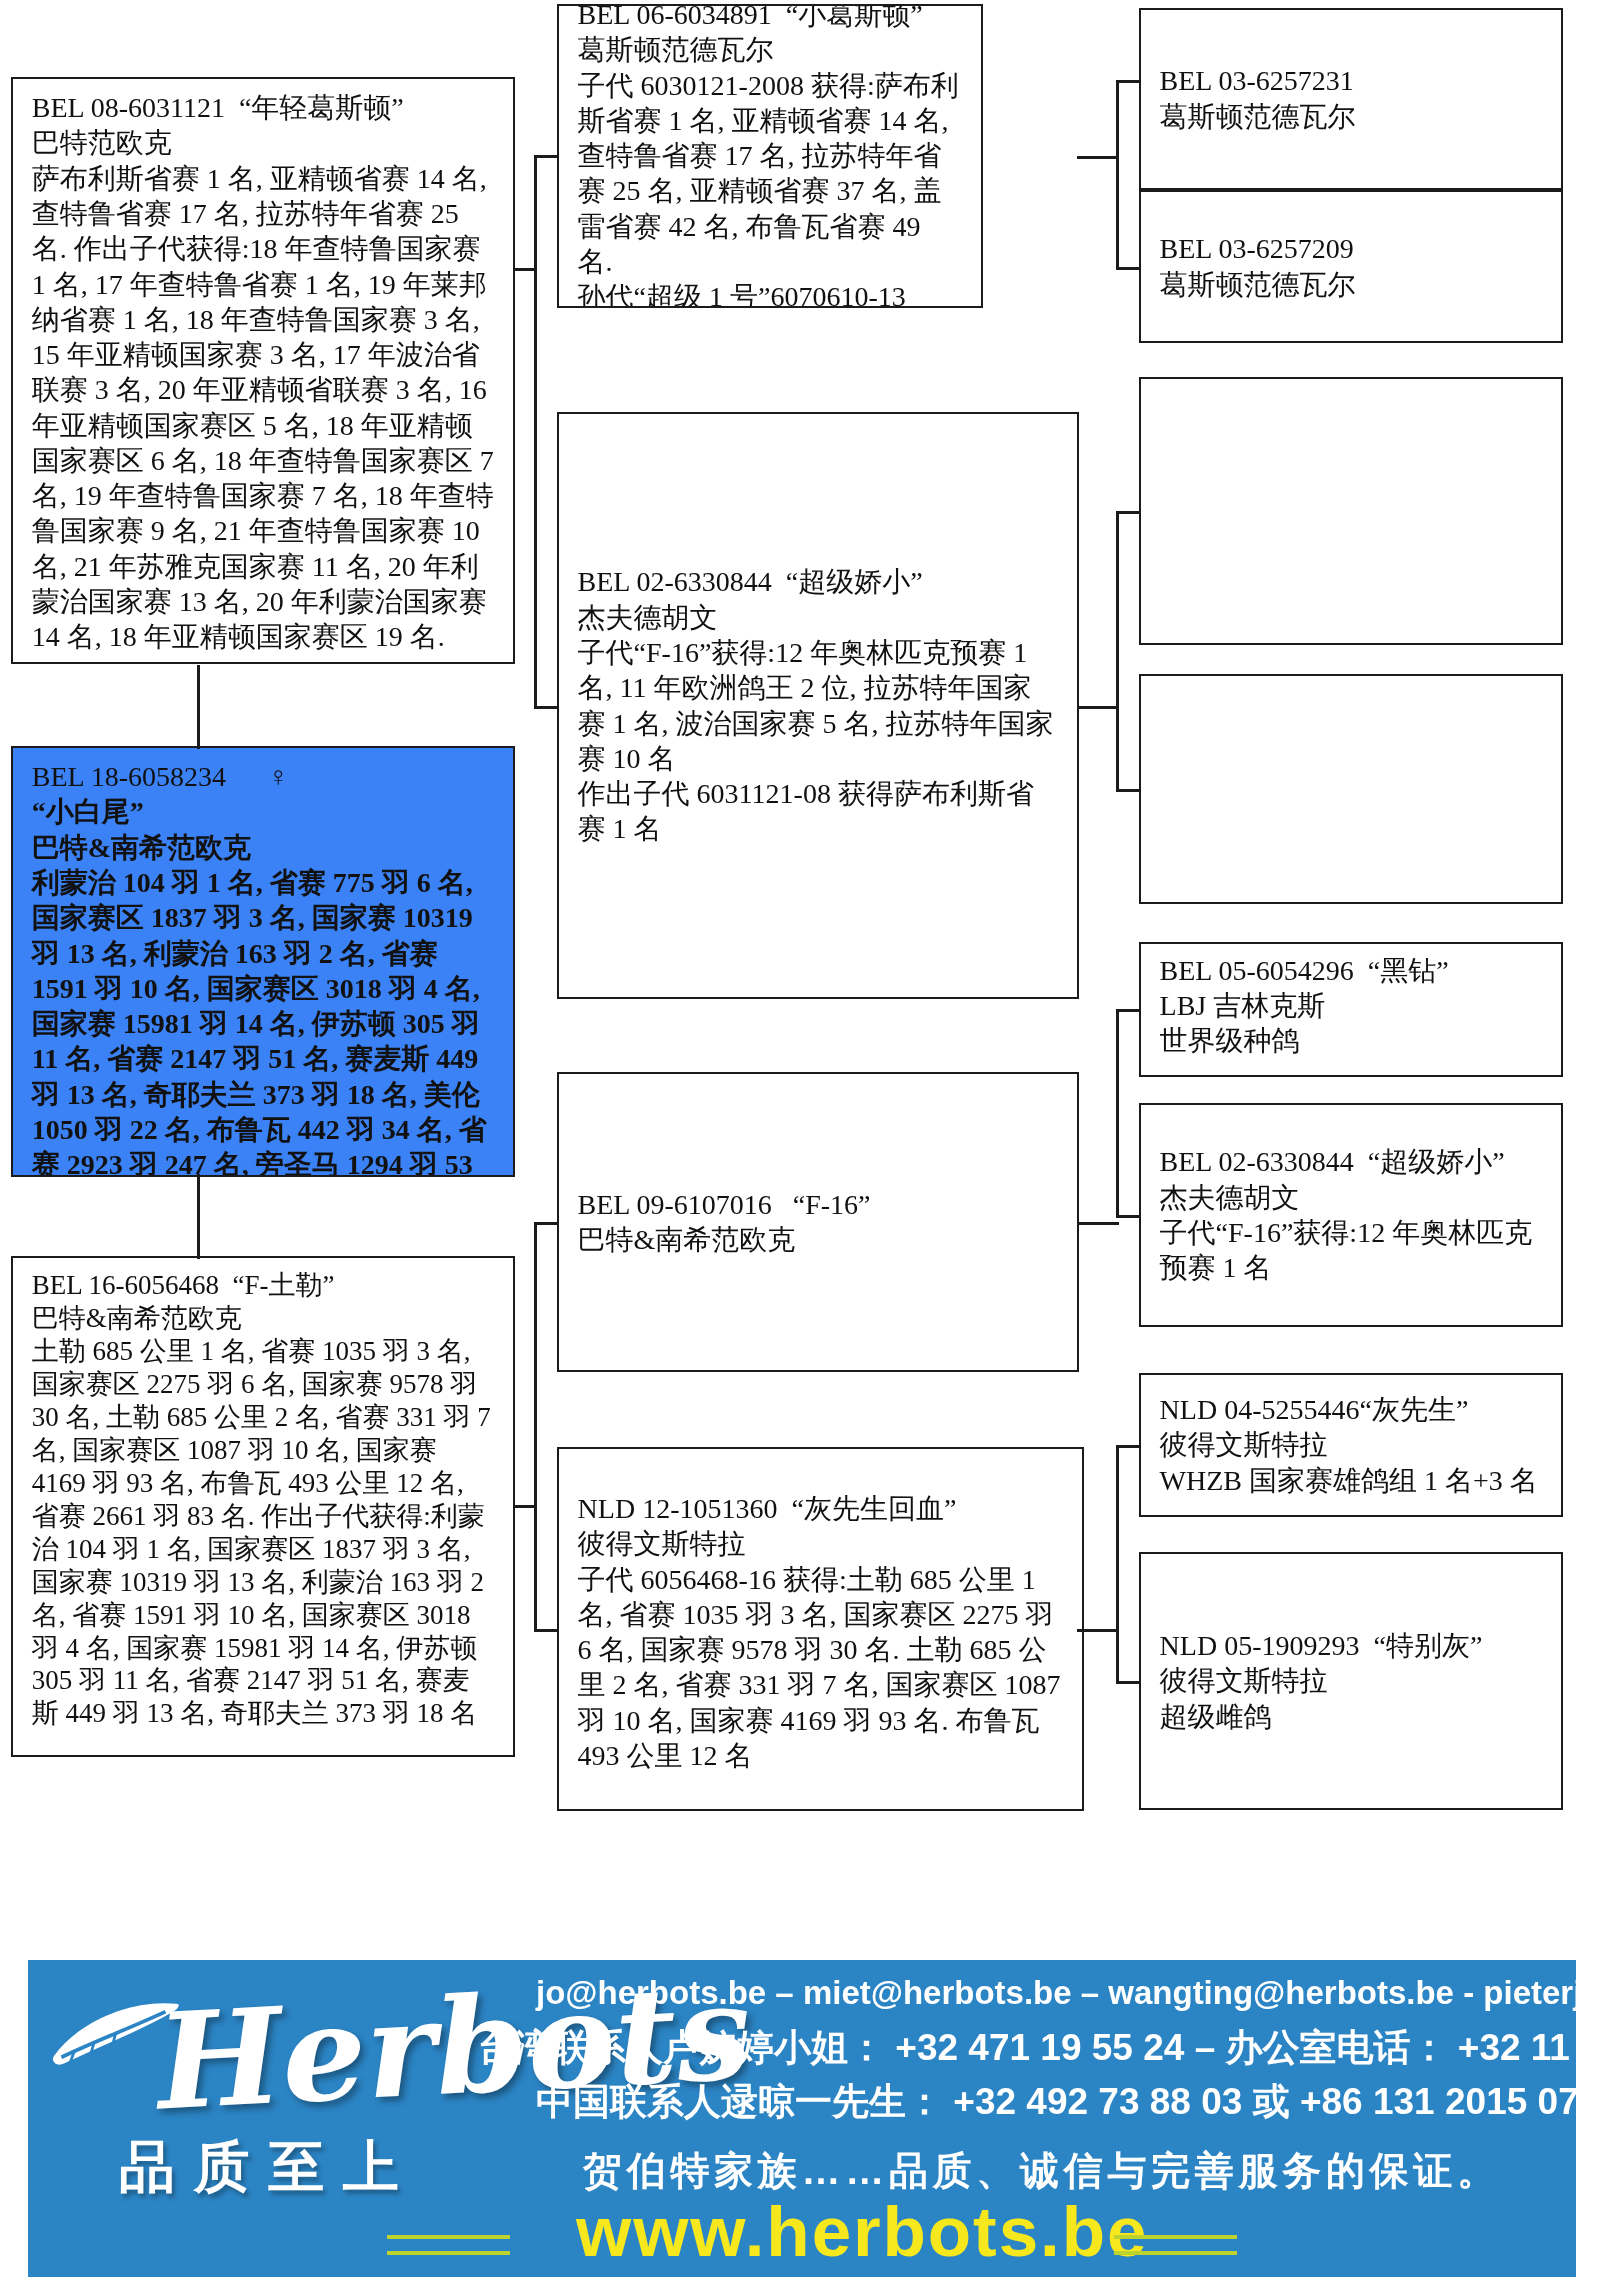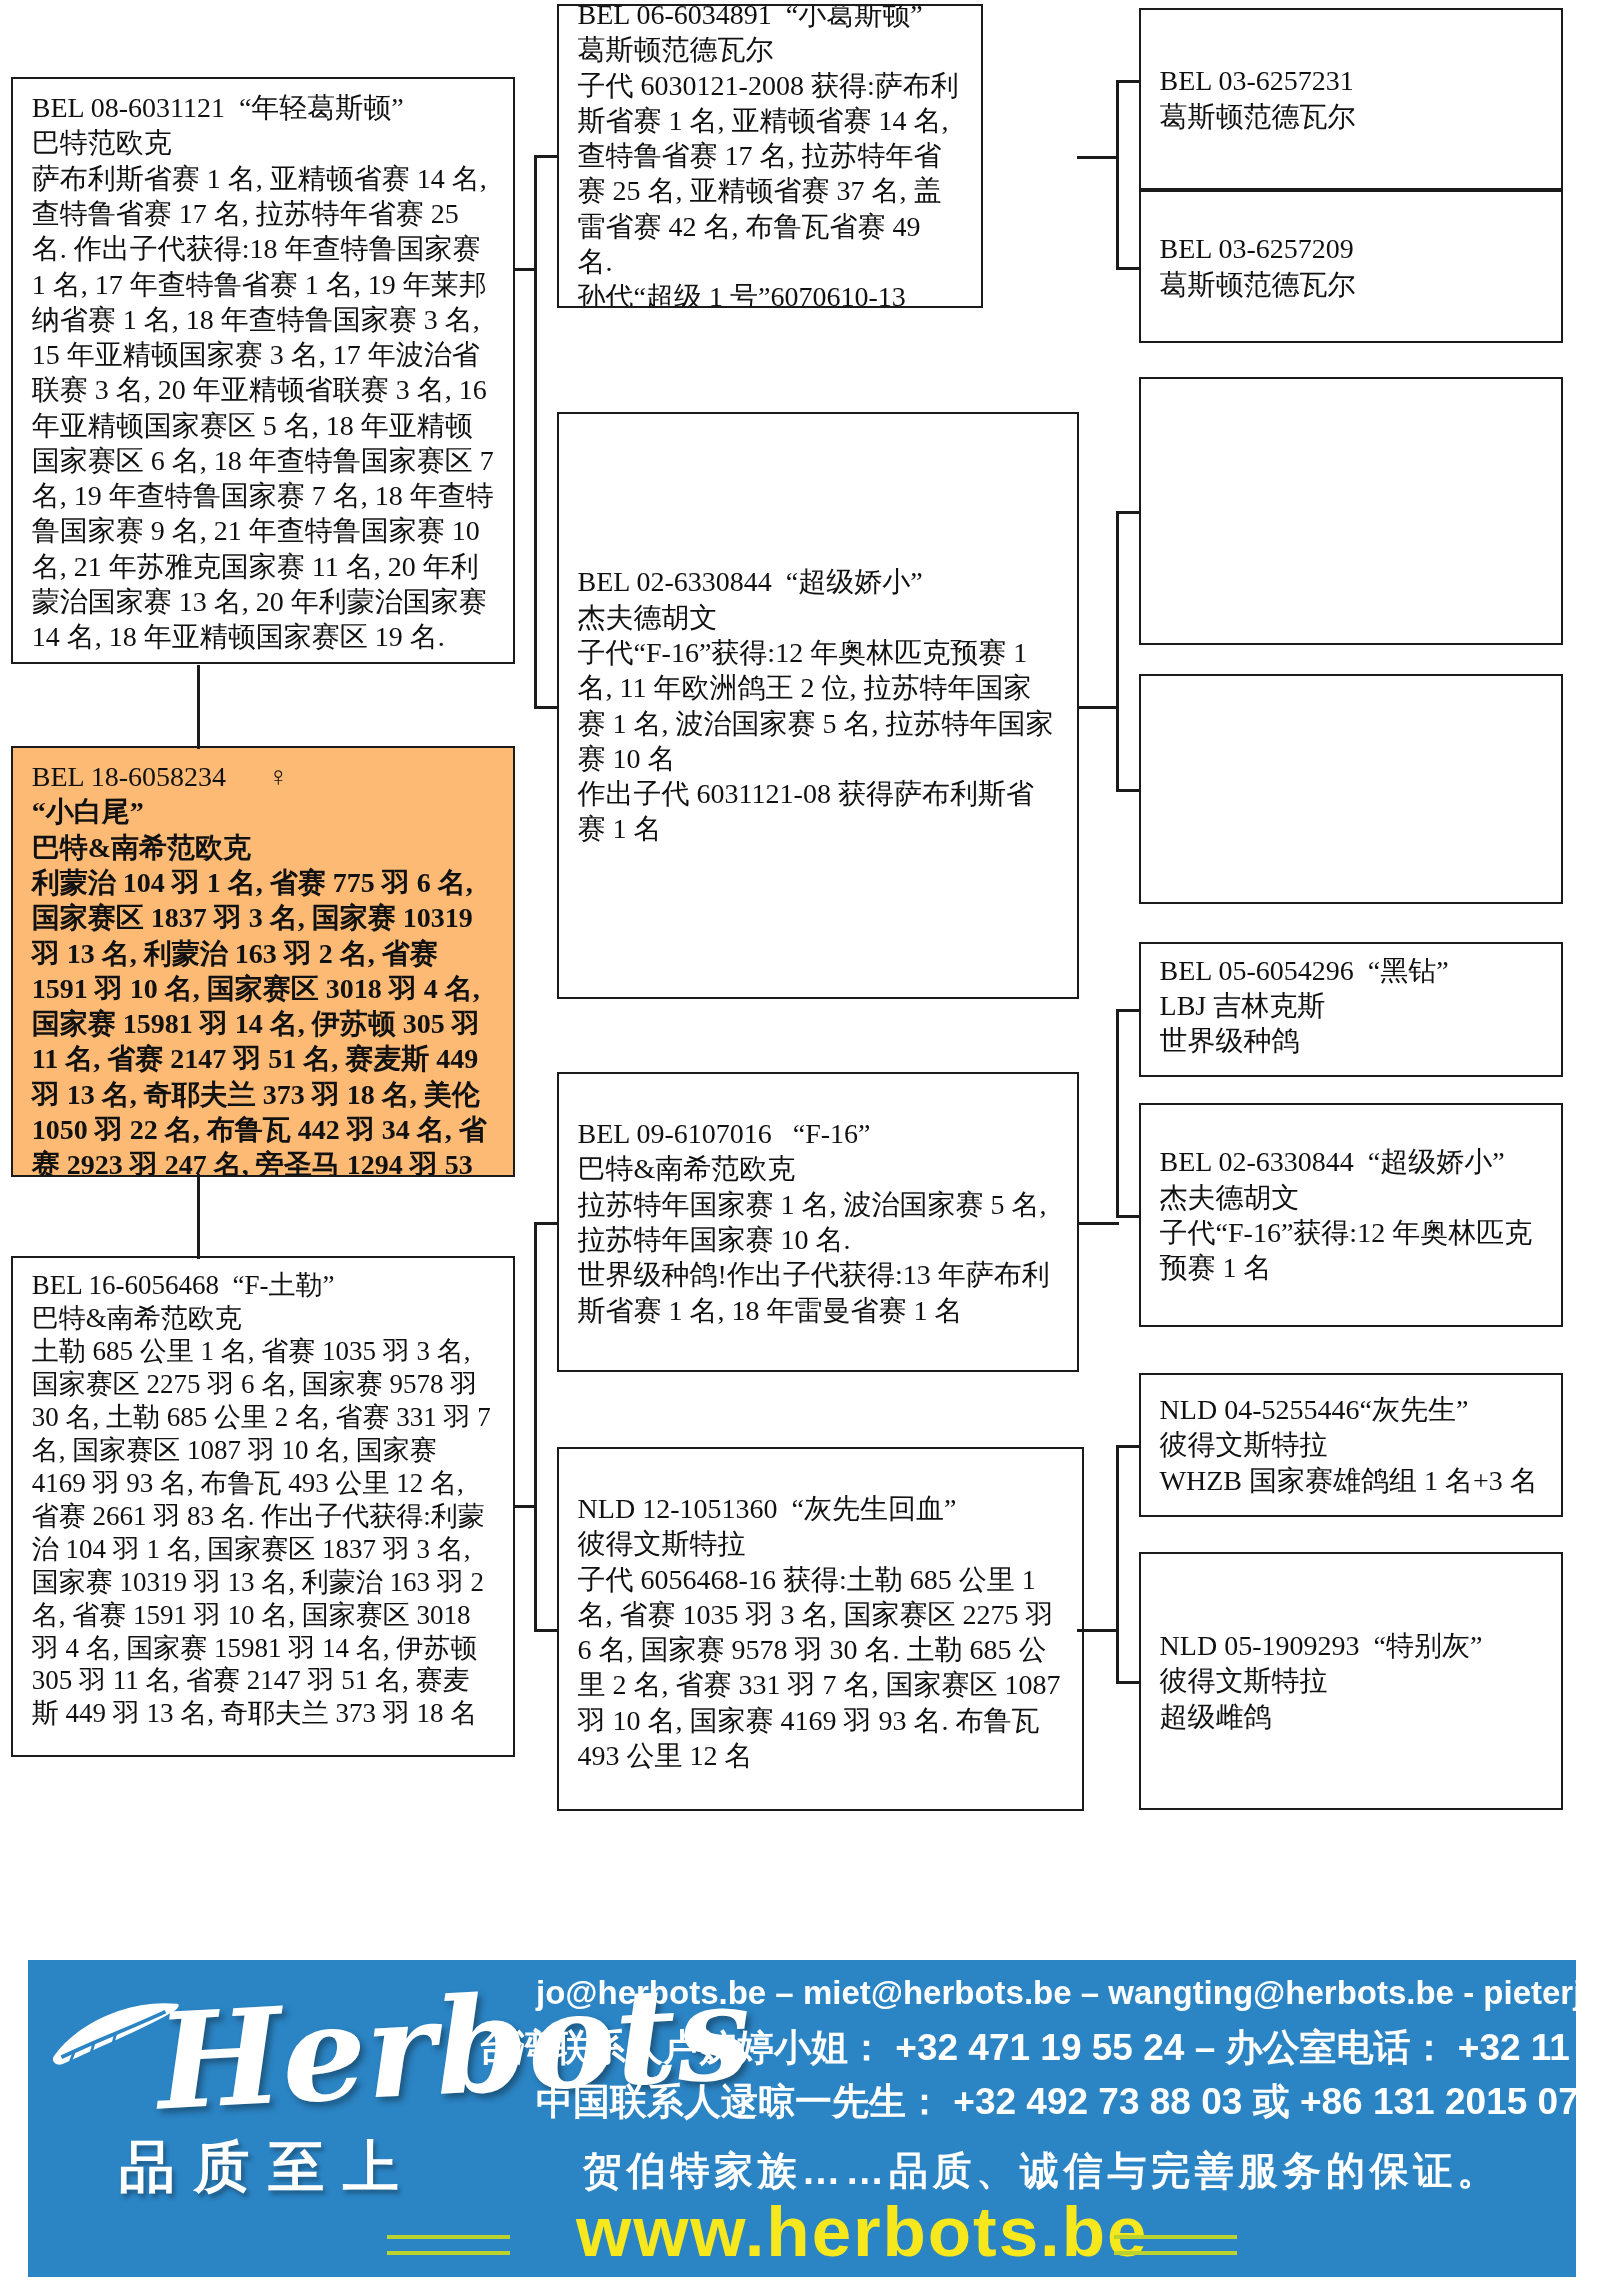--- a/index.html
+++ b/index.html
@@ -2,21 +2,21 @@
 <html style="font-size:15px"><head>
 <meta charset="utf-8">
 <style>
   html,body{margin:0;padding:0;background:#ffffff;}
   #page{position:relative;width:1603px;height:2290px;background:#ffffff;overflow:hidden;
         font-family:"Liberation Serif","DejaVu Serif",serif;color:#111;}
   .box{position:absolute;border:2.8px solid #1b1b1b;background:#fff;box-sizing:border-box;
        padding:11.2px 18.6px;font-size:28px;line-height:1.26;overflow:hidden;}
   .box .title{white-space:pre-wrap;}
   .box .body{white-space:pre-line;}
-  .box.highlight{background:#fdba74;}
+  .box.highlight{background:#3b82f6;}
   .box.highlight .name,.box.highlight .breeder,.box.highlight .body{font-weight:bold;}
   .box.vcenter{display:flex;flex-direction:column;justify-content:center;}
   .box.smalltext{font-size:27px;line-height:1.22;}
   .line{position:absolute;background:#1b1b1b;}
   .hline{height:2.8px;}
   .vline{width:2.8px;}
   
   .banner{position:absolute;left:28px;top:1960px;width:1548px;height:317px;background:#2b84c4;}
   .f-text{position:absolute;color:#ffffff;font-family:"Liberation Sans","DejaVu Sans",sans-serif;
           font-weight:bold;white-space:nowrap;}
@@ -68,22 +68,20 @@
   <div class="box vcenter" style="left:557px;top:412px;width:522px;height:587px">
     <div class="title">BEL 02-6330844  “超级娇小”</div>
     <div class="breeder">杰夫德胡文</div>
     <div class="body">子代“F-16”获得:12 年奥林匹克预赛 1 名, 11 年欧洲鸽王 2 位, 拉苏特年国家赛 1 名, 波治国家赛 5 名, 拉苏特年国家赛 10 名
 作出子代 6031121-08 获得萨布利斯省赛 1 名</div>
   </div>
 
   <div class="box vcenter" style="left:557px;top:1072px;width:522px;height:300px">
     <div class="title">BEL 09-6107016   “F-16”</div>
     <div class="breeder">巴特&amp;南希范欧克</div>
-    <div class="body">拉苏特年国家赛 1 名, 波治国家赛 5 名, 拉苏特年国家赛 10 名.
-世界级种鸽!作出子代获得:13 年萨布利斯省赛 1 名, 18 年雷曼省赛 1 名</div>
   </div>
 
   <div class="box" style="left:557px;top:1447px;width:527px;height:364px;padding-top:42px">
     <div class="title">NLD 12-1051360  “灰先生回血”</div>
     <div class="breeder">彼得文斯特拉</div>
     <div class="body">子代 6056468-16 获得:土勒 685 公里 1 名, 省赛 1035 羽 3 名, 国家赛区 2275 羽 6 名, 国家赛 9578 羽 30 名. 土勒 685 公里 2 名, 省赛 331 羽 7 名, 国家赛区 1087 羽 10 名, 国家赛 4169 羽 93 名. 布鲁瓦 493 公里 12 名</div>
   </div>
 
   <div class="box vcenter" style="left:1139px;top:7.5px;width:424px;height:182px">
     <div class="title">BEL 03-6257231</div>

